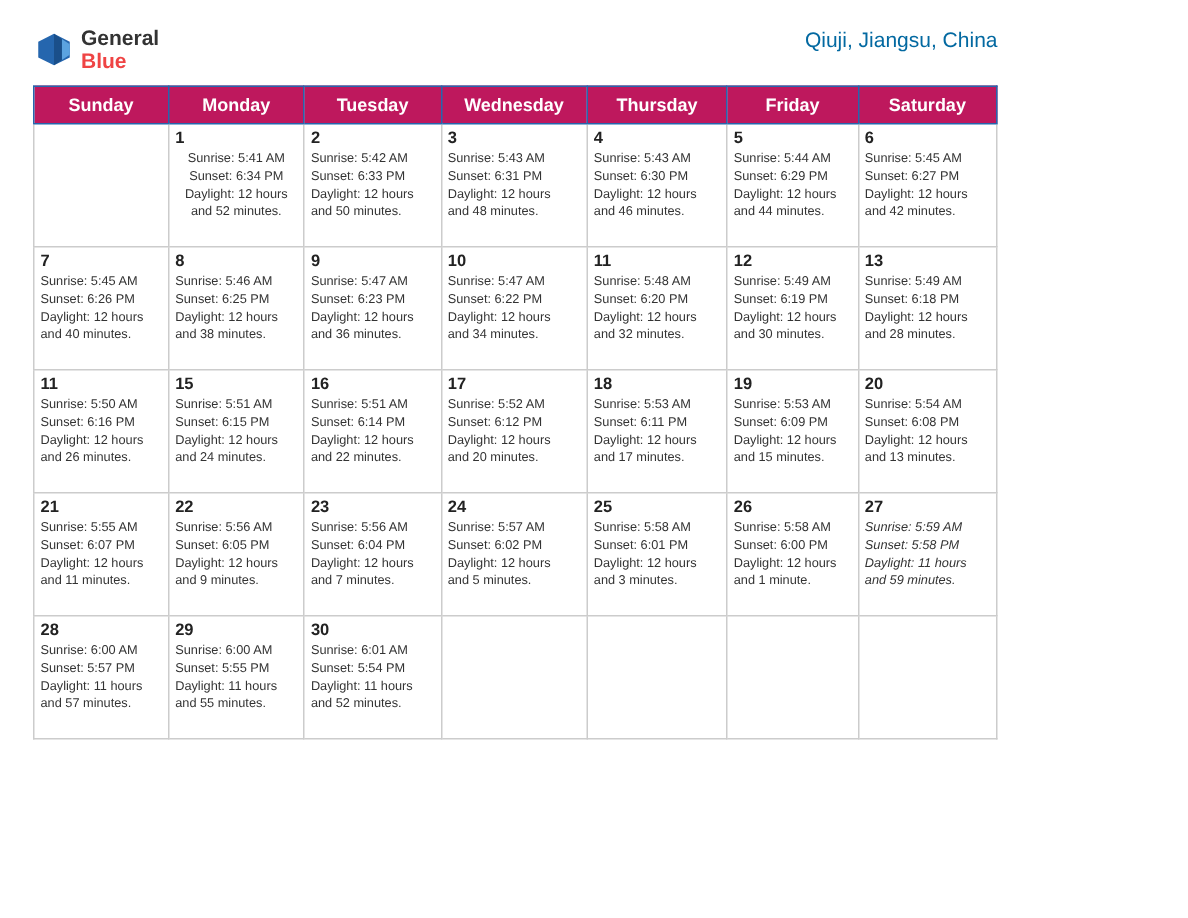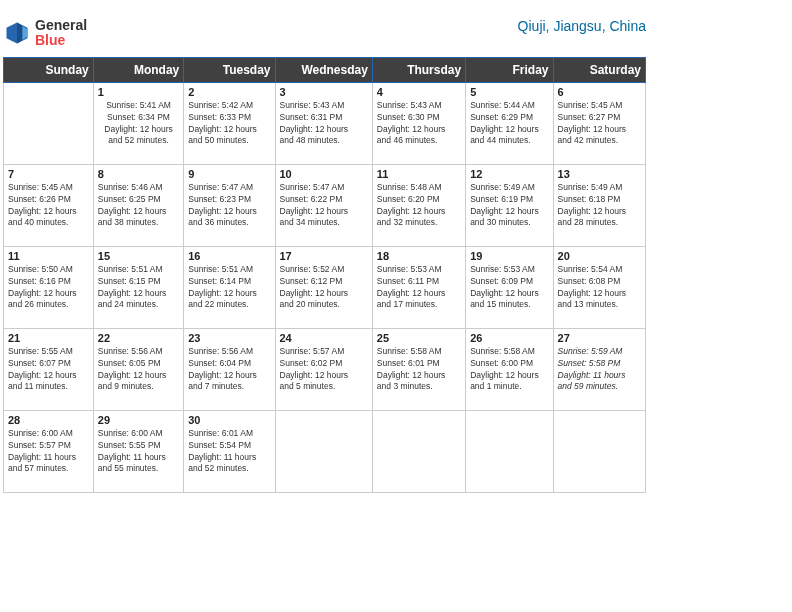--- a/index.html
+++ b/index.html
@@ -8,20 +8,21 @@
       background: #fff;
       width: 792px;
       height: 612px;
       overflow: hidden;
     }
     .page {
       width: 664px;
       height: 612px;
       padding: 18px 18px 12px 3px;
       background: #fff;
+      margin-left: 19px;
     }
     .header-row {
       display: flex;
       justify-content: space-between;
       align-items: flex-start;
       margin-bottom: 8px;
     }
     .logo {
       display: flex;
       align-items: center;
@@ -58,26 +59,26 @@
     .subtitle {
       font-size: 14px;
       color: #0369a1;
     }
     .calendar {
       width: 100%;
       border-collapse: collapse;
       border: 1px solid #ccc;
     }
     .calendar th {
-      background: #404040;
+      background: #be185d;
       color: #fff;
       font-size: 12px;
       font-weight: bold;
       padding: 5px 4px;
-      text-align: right;
+      text-align: center;
       border: 1px solid #2566ae;
     }
     .calendar td {
       border: 1px solid #ccc;
       vertical-align: top;
       padding: 3px 4px;
       width: 108px;
       height: 82px;
       font-size: 9px;
       color: #333;

